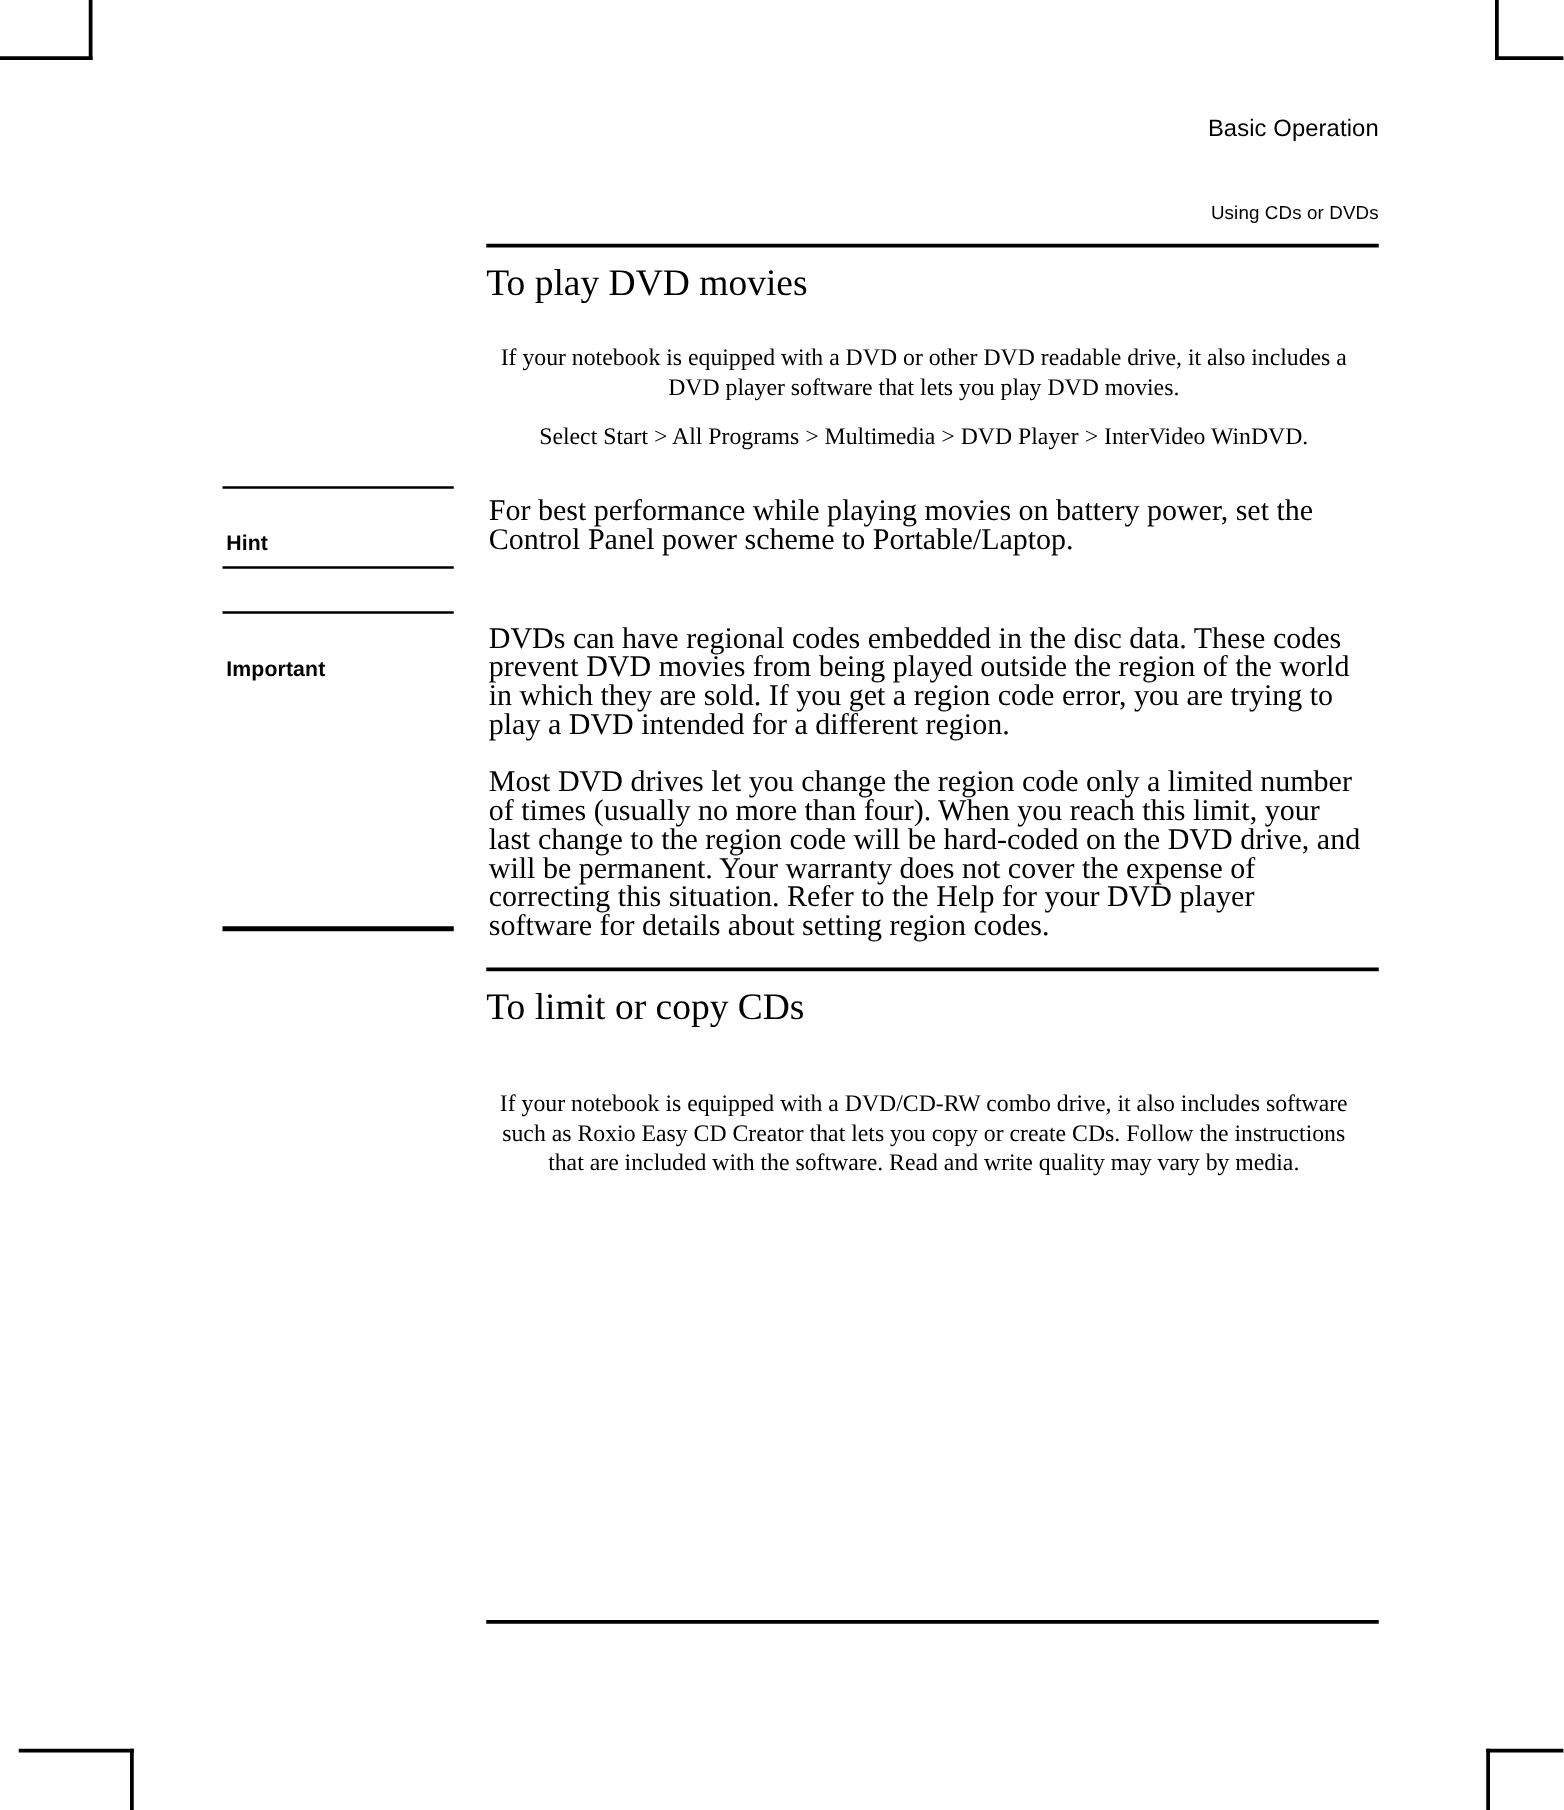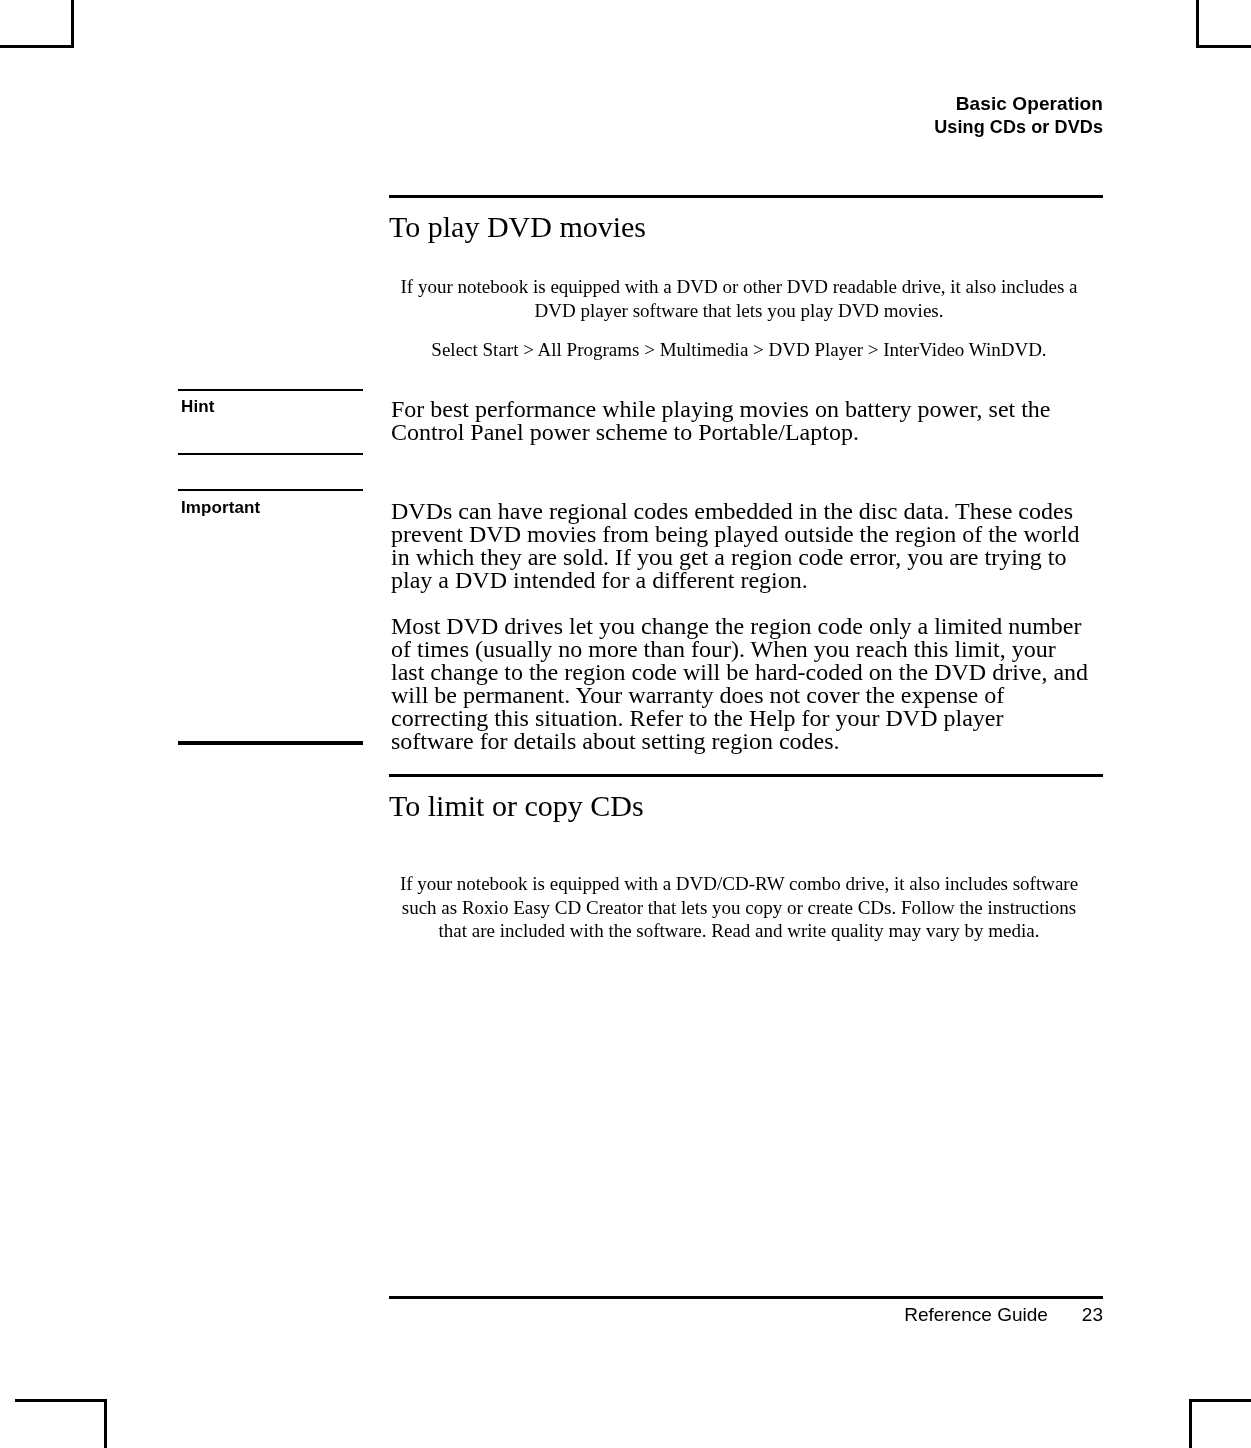--- a/index.html
+++ b/index.html
@@ -41,28 +41,29 @@
     position: absolute;
     left: 380px;
     top: 92px;
     width: 723px;
     text-align: right;
     font-family: "Liberation Sans", "DejaVu Sans", sans-serif;
   }
   .header-line1 {
     font-size: 19px;
     line-height: 23px;
-    font-weight: 700;
+    font-weight: 400;
     letter-spacing: 0.1px;
   }
   .header-line2 {
-    font-size: 18px;
+    font-size: 15px;
     line-height: 24px;
-    font-weight: 700;
+    font-weight: 400;
     letter-spacing: 0.1px;
+    margin-top: 44px;
   }
 
   
   .content {
     position: absolute;
     left: 0;
     top: 0;
     width: 1251px;
   }
 
@@ -106,20 +107,21 @@
 
   .note-label {
     position: absolute;
     left: 181px;
     font-family: "Liberation Sans", "DejaVu Sans", sans-serif;
     font-size: 17px;
     line-height: 20px;
     font-weight: 700;
     letter-spacing: 0.1px;
     white-space: nowrap;
+    margin-top: 28px;
   }
 
   .note-body {
     position: absolute;
     left: 391px;
     width: 700px;
     font-size: 24px;
     line-height: 23px;
     font-family: "Liberation Serif", "DejaVu Serif", serif;
   }
@@ -199,17 +201,14 @@
     <div class="note-rule thick" style="top:741px;"></div>
 
     <div class="section-rule" style="top:774px;"></div>
     <div class="section-heading" style="top:789px;">To limit or copy CDs</div>
 
     <div class="body-para" style="top:855px;margin-top:17px;">If your notebook is equipped with a DVD/CD-RW combo drive, it also includes software such as Roxio Easy CD Creator that lets you copy or create CDs. Follow the instructions that are included with the software. Read and write quality may vary by media.</div>
 
   </div>
 
   <div class="footer-rule"></div>
-  <div class="page-footer">
-    <span>Reference Guide</span><span class="footer-pageno">23</span>
-  </div>
 
 </div>
 
 </body></html>

